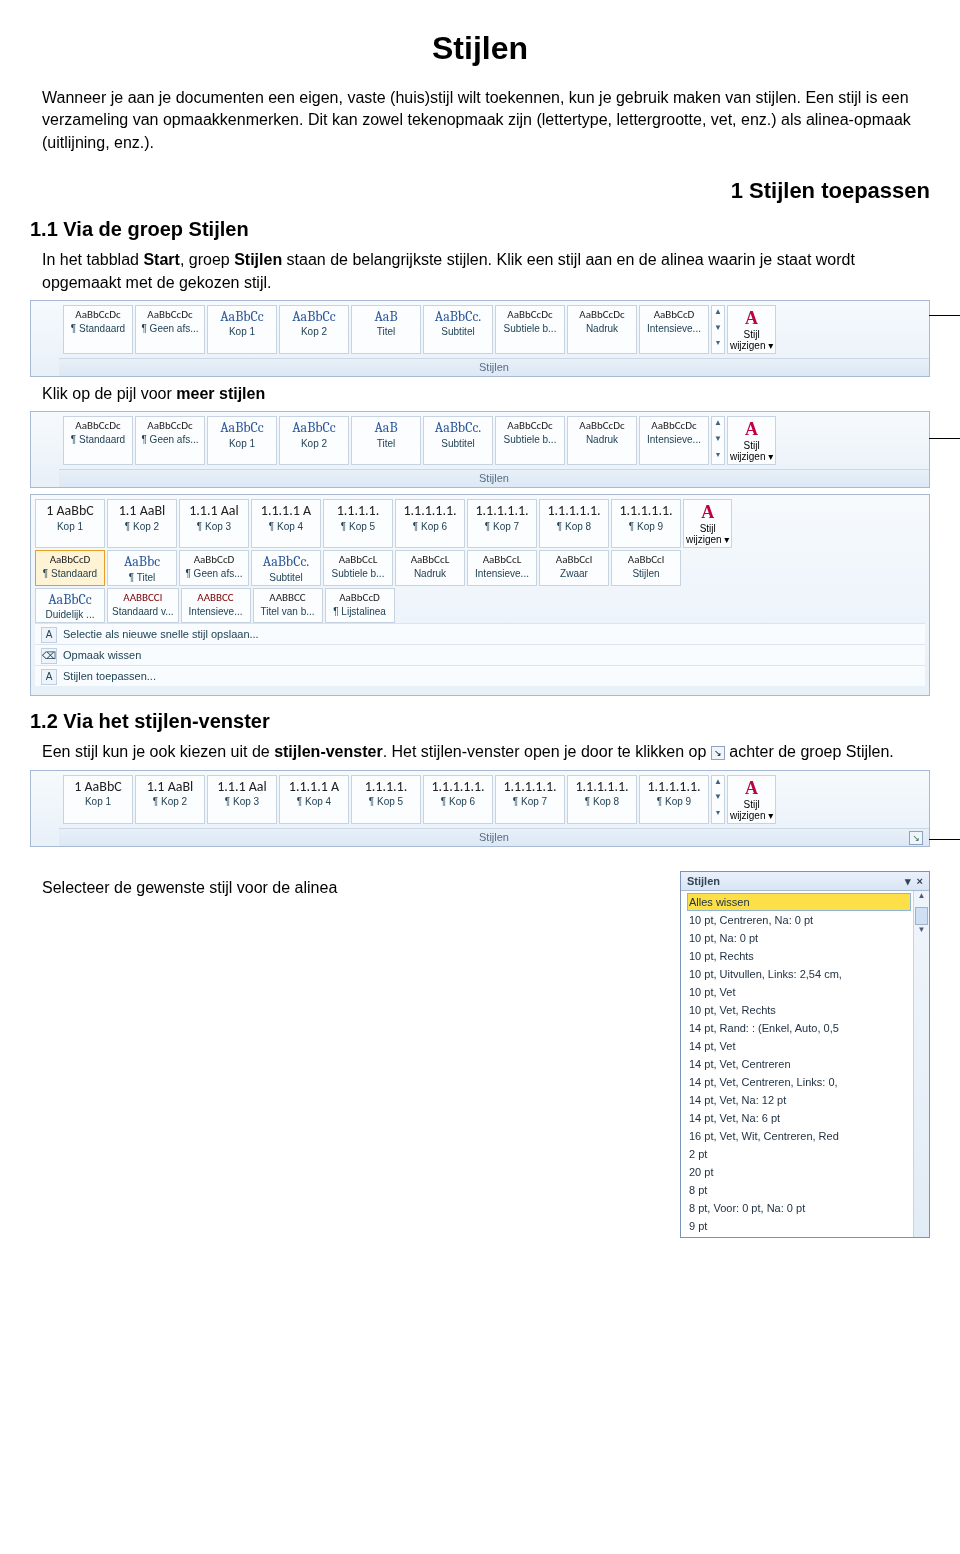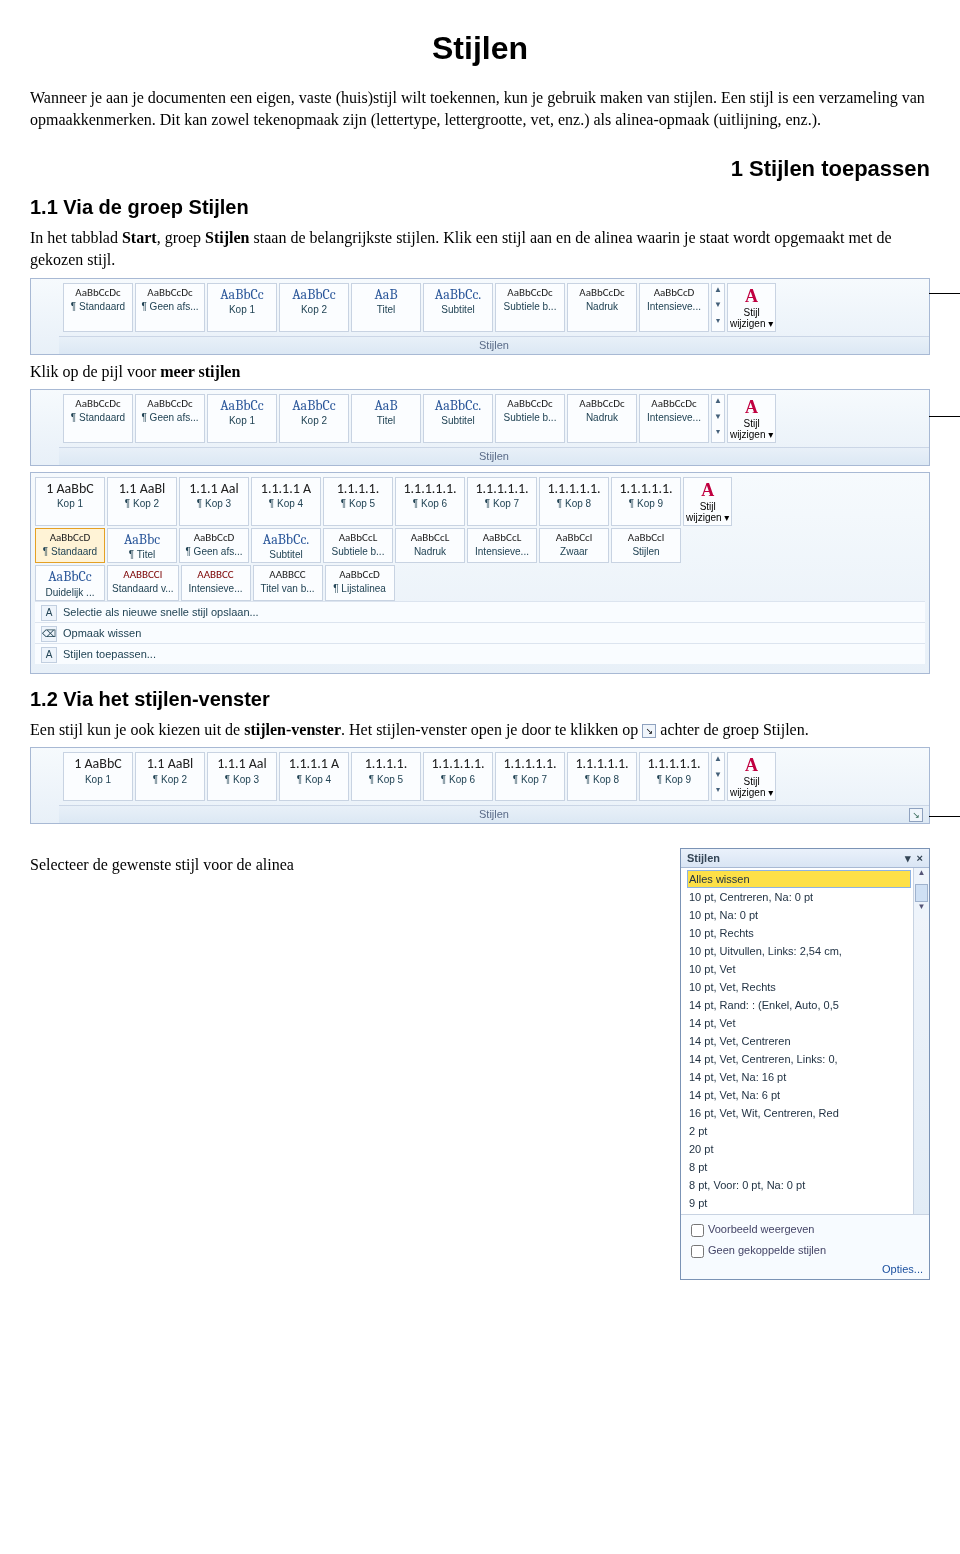--- a/index.html
+++ b/index.html
@@ -8,21 +8,21 @@
     padding: 20px 30px;
     font-family: Arial, sans-serif;
     font-size: 16px;
     color: #000;
     background: #fff;
     width: 960px;
   }
   h1 { font-size: 32px; font-weight: bold; text-align: center; margin: 10px 0 20px; }
   h2 { font-size: 22px; font-weight: bold; margin: 24px 0 8px; text-align: right; }
   h3 { font-size: 20px; font-weight: bold; margin: 14px 0 8px; }
-  p { margin: 6px 0; line-height: 1.4; font-family: Liberation Serif, serif; }
+  p { margin: 6px 12px; line-height: 1.4; }
   .b { font-weight: bold; }
 
   
   .ribbon {
     border: 1px solid #a8b9d4;
     background: linear-gradient(#f6fafd,#e8f0f8);
     padding: 4px 4px 0;
     position: relative;
     margin: 6px 0;
   }
@@ -502,41 +502,36 @@
         <div class="pane-item">10 pt, Centreren, Na:  0 pt</div>
         <div class="pane-item">10 pt, Na:  0 pt</div>
         <div class="pane-item">10 pt, Rechts</div>
         <div class="pane-item">10 pt, Uitvullen, Links:  2,54 cm,</div>
         <div class="pane-item">10 pt, Vet</div>
         <div class="pane-item">10 pt, Vet, Rechts</div>
         <div class="pane-item">14 pt, Rand: : (Enkel, Auto,  0,5</div>
         <div class="pane-item">14 pt, Vet</div>
         <div class="pane-item">14 pt, Vet, Centreren</div>
         <div class="pane-item">14 pt, Vet, Centreren, Links:  0,</div>
-        <div class="pane-item">14 pt, Vet, Na:  16 pt</div>
+        <div class="pane-item">14 pt, Vet, Na:  12 pt</div>
         <div class="pane-item">14 pt, Vet, Na:  6 pt</div>
         <div class="pane-item">16 pt, Vet, Wit, Centreren, Red</div>
         <div class="pane-item">2 pt</div>
         <div class="pane-item">20 pt</div>
         <div class="pane-item">8 pt</div>
         <div class="pane-item">8 pt, Voor:  0 pt, Na:  0 pt</div>
         <div class="pane-item">9 pt</div>
       </div>
     <div class="scrollbar">
       <div class="up">▲</div>
       <div class="thumb"></div>
       <div style="flex:1"></div>
       <div class="dn">▼</div>
     </div>
   </div>
-  <div class="pane-bot">
-    <label><input type="checkbox" style=""><span>Voorbeeld weergeven</span></label>
-    <label><input type="checkbox" style=""><span>Geen gekoppelde stijlen</span></label>
-    <div class="opts"><a href="#">Opties...</a></div>
-  </div>
 </div>
 
 <p style="max-width:400px">Selecteer de gewenste stijl voor de alinea</p>
 
 <div class="clearfix"></div>
 
 
 
 
 </body></html>

